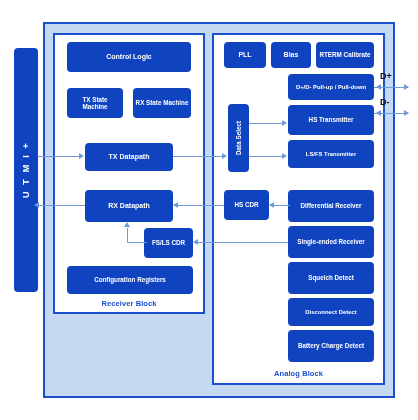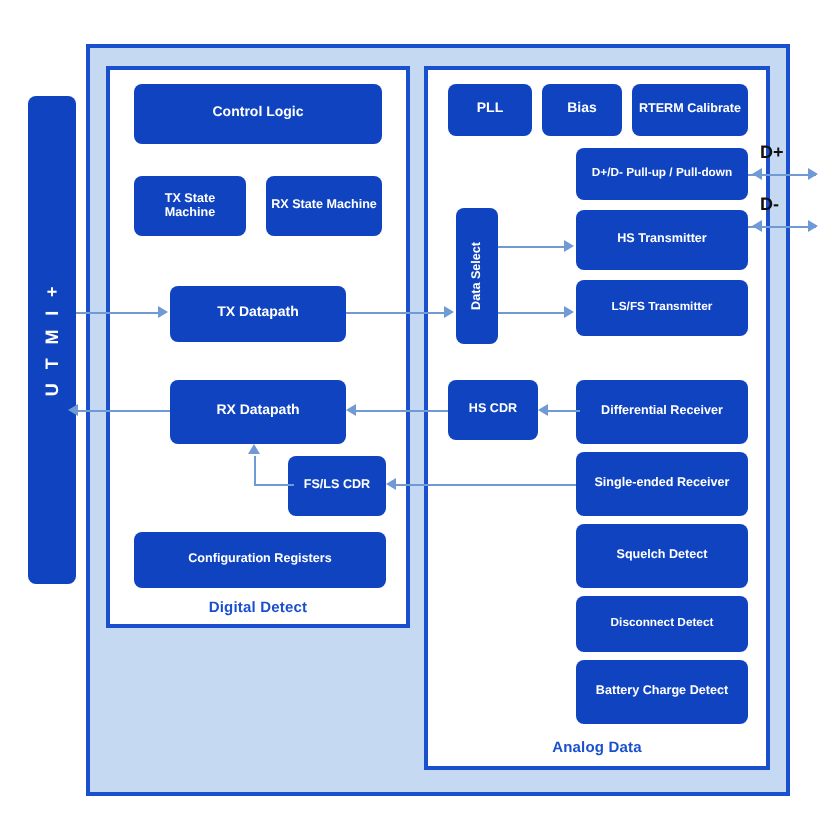--- a/index.html
+++ b/index.html
@@ -56,21 +56,21 @@
 
 <div id="canvas">
 
   <div id="utmi-bar">
     <span class="vert">U T M I +</span>
   </div>
 
   <div class="outer-frame"></div>
 
   <div class="panel" id="digital-panel">
-    <div class="panel-caption" style="bottom:4px;">Digital Detect</div>
+    <div class="panel-caption" style="bottom:4px;">Receiver Block</div>
   </div>
 
   <div class="blk" style="left:67px;top:42px;width:124px;height:30px;">
     <span>Control Logic</span>
   </div>
 
   <div class="blk sm" style="left:67px;top:88px;width:56px;height:30px;">
     <span>TX State Machine</span>
   </div>
 
@@ -88,21 +88,21 @@
 
   <div class="blk sm" style="left:144px;top:228px;width:49px;height:30px;">
     <span>FS/LS CDR</span>
   </div>
 
   <div class="blk sm" style="left:67px;top:266px;width:126px;height:28px;">
     <span>Configuration Registers</span>
   </div>
 
   <div class="panel" id="analog-panel">
-    <div class="panel-caption" style="bottom:5px;">Analog Data</div>
+    <div class="panel-caption" style="bottom:5px;">Analog Block</div>
   </div>
 
   <div class="blk" style="left:224px;top:42px;width:42px;height:26px;">
     <span>PLL</span>
   </div>
 
   <div class="blk" style="left:271px;top:42px;width:40px;height:26px;">
     <span>Bias</span>
   </div>
 

